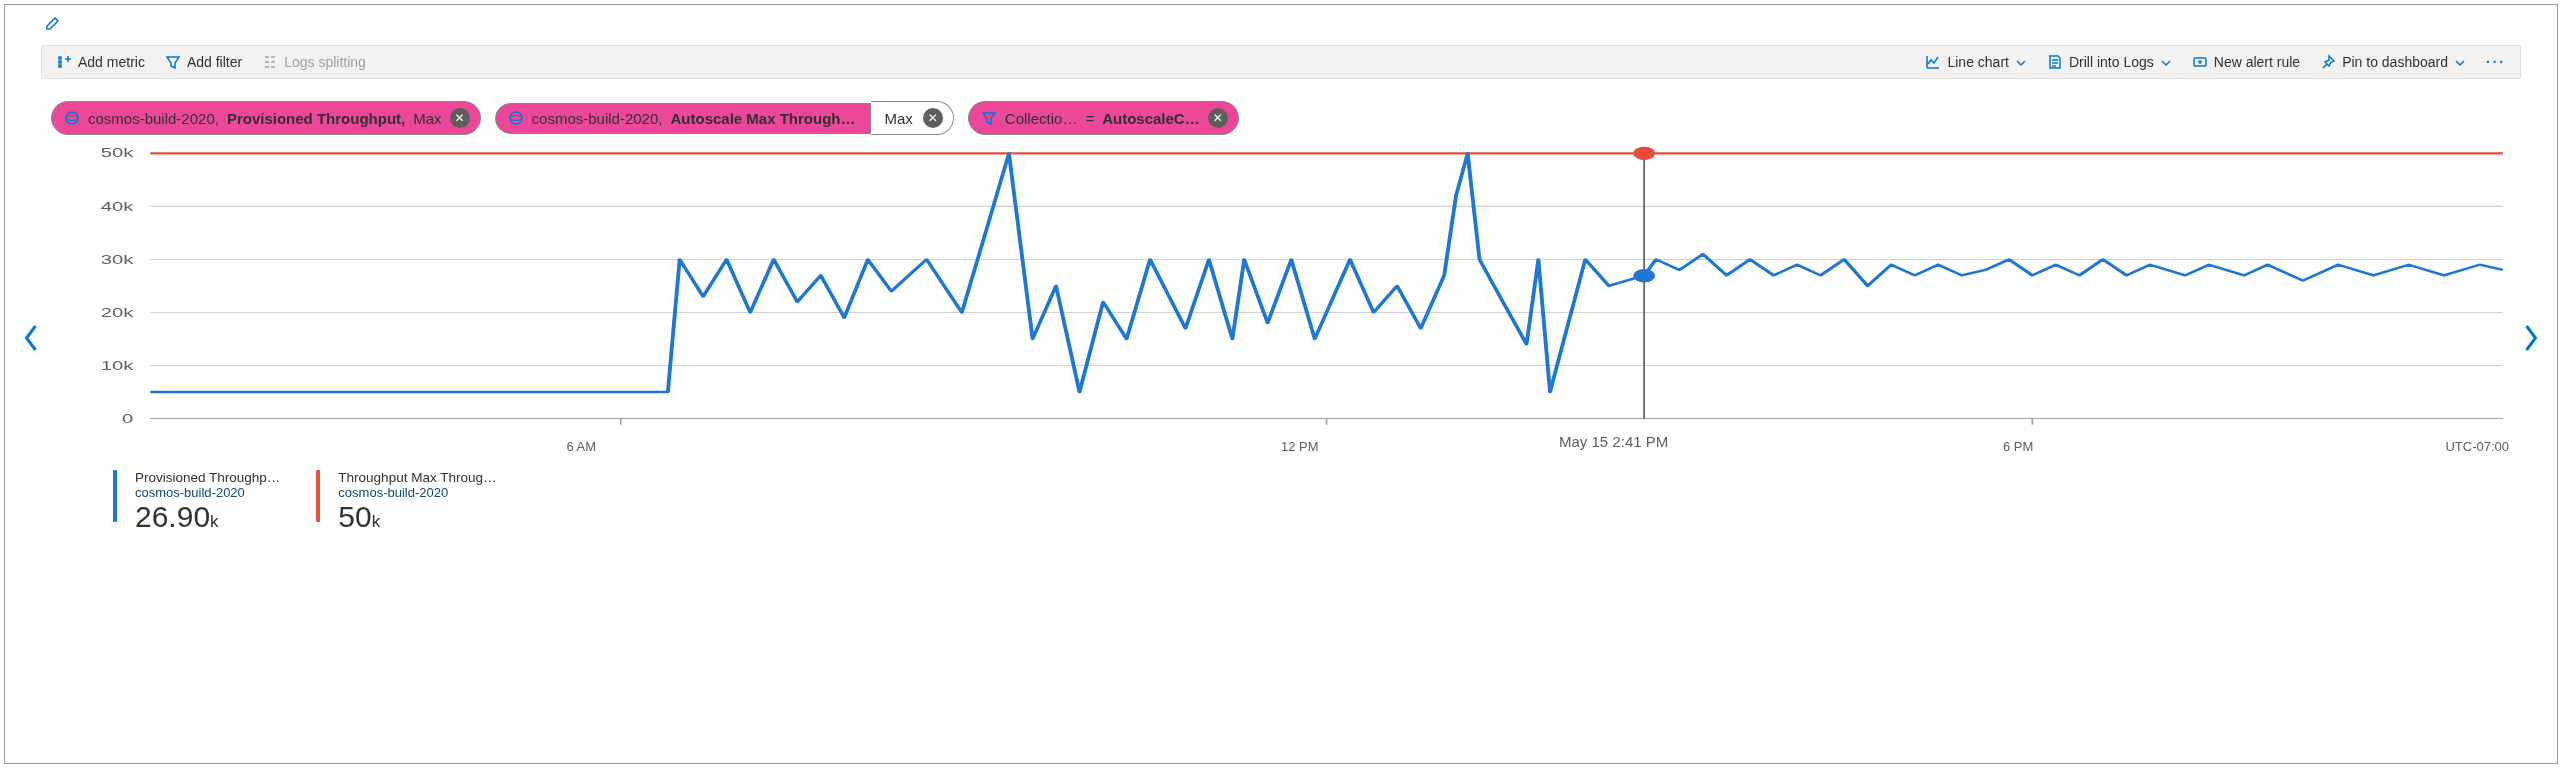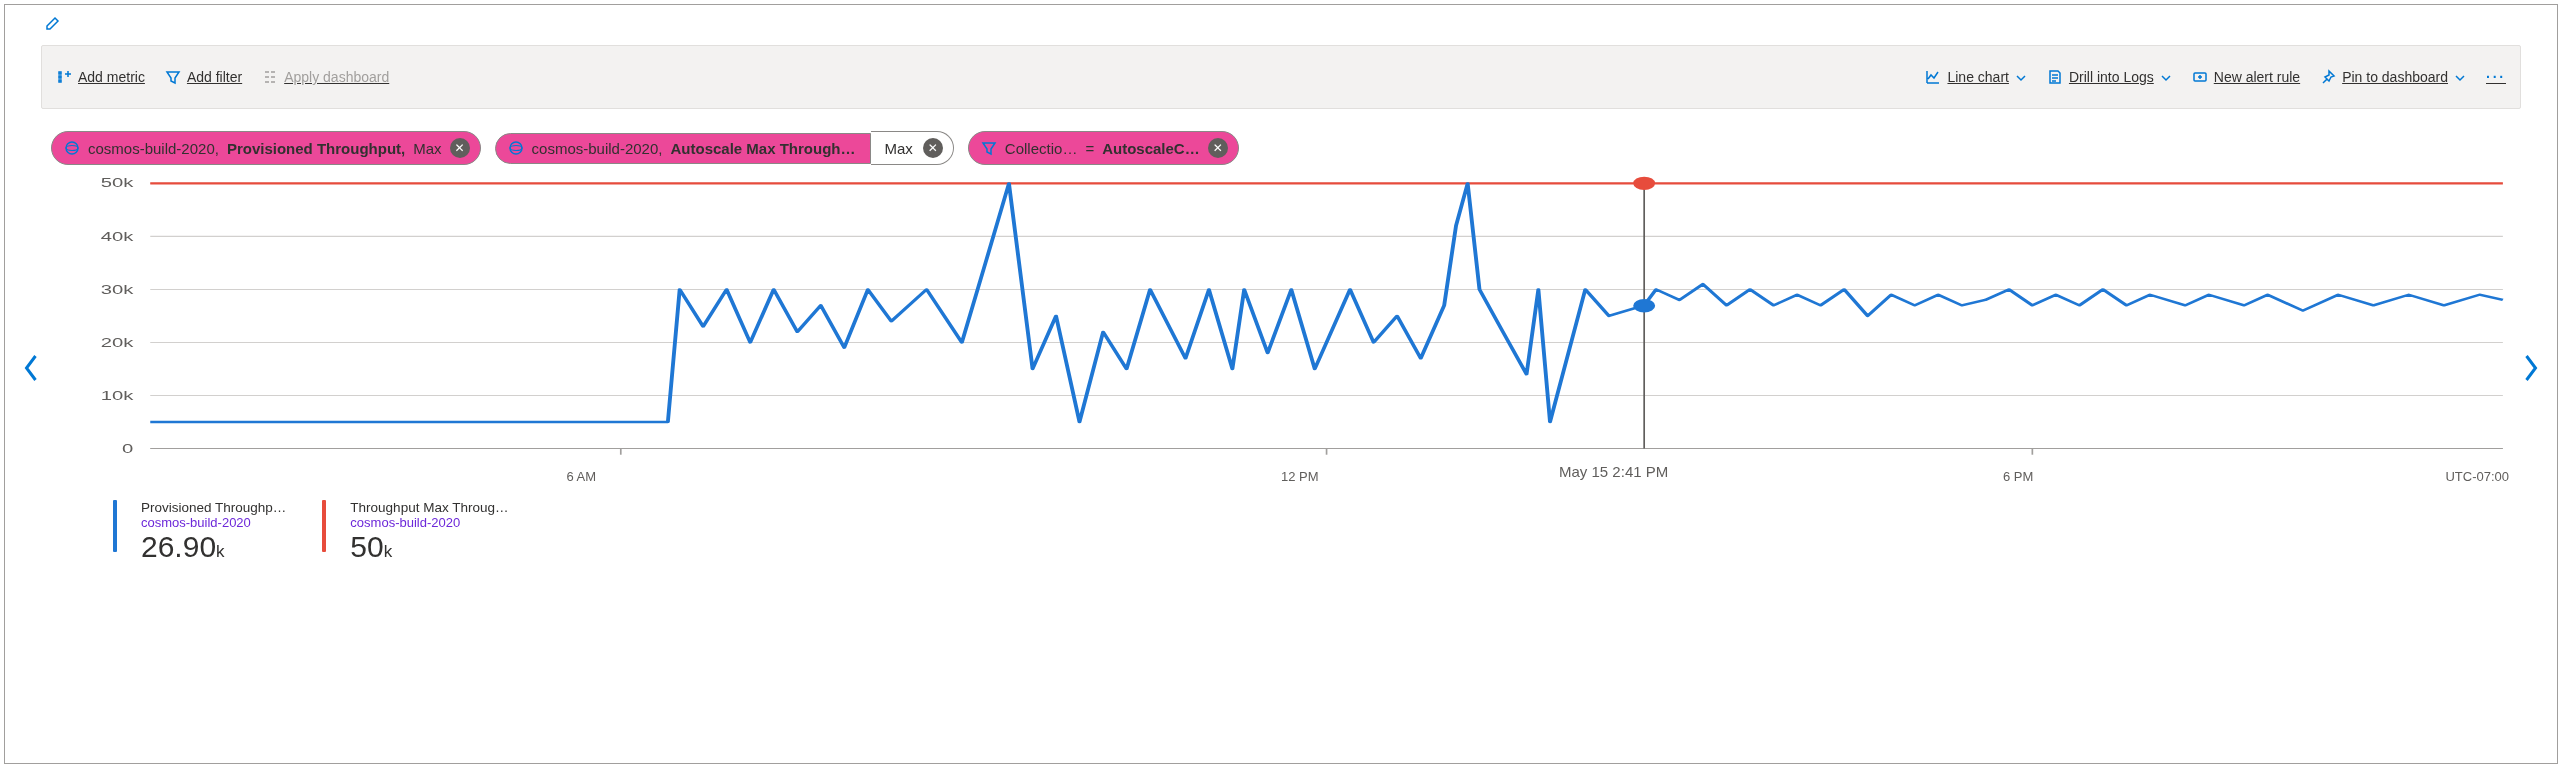--- a/index.html
+++ b/index.html
@@ -21,22 +21,21 @@
     padding: 10px 18px 4px 40px;
   }
   .title-row h2 { font-size:19px; font-weight:600; }
   .toolbar {
     display:flex; align-items:center;
     background:#f3f2f1;
     border:1px solid #e1dfdd;
     border-radius:2px;
     margin:10px 36px 8px 36px;
     padding:4px 4px;
-    height:64px;
-    text-decoration:underline;
+    height:34px;
   }
   .tb-btn {
     display:flex; align-items:center; gap:6px;
     padding:6px 10px;
     font-size:14px; color:#323130;
     cursor:pointer; border-radius:2px;
   }
   .tb-btn.disabled { color:#a19f9d; cursor:default; }
   .tb-sep { flex:1; }
   .chev { width:12px; height:12px; }
@@ -78,24 +77,24 @@
   .x-axis-row {
     display:flex; justify-content:flex-end;
     padding:6px 4px 0 60px;
     font-size:13px; color:#605e5c;
     position:relative;
   }
   .legend-row {
     display:flex; gap:36px;
     padding:16px 0 0 64px;
   }
-  .legend-card { display:flex; gap:24px; align-items:flex-start; }
+  .legend-card { display:flex; gap:18px; align-items:flex-start; }
   .legend-swatch { width:4px; height:52px; border-radius:1px; }
   .legend-title { font-size:13.5px; color:#323130; }
-  .legend-sub { font-size:13px; color:#6d28d9; }
+  .legend-sub { font-size:13px; color:#0c4a6e; }
   .legend-val { font-size:30px; font-weight:400; color:#323130; line-height:1; margin-top:2px;}
   .legend-val .unit { font-size:17px; font-weight:400; }
   .marker-label {
     position:absolute; top:0; font-size:15px; color:#605e5c;
     transform:translateX(-50%);
   }
   .ic { width:16px; height:16px; display:inline-block; }
   .ic svg { width:100%; height:100%; }
   .blueic svg * { stroke:#0078d4; fill:none; stroke-width:1.5; }
   .grayic svg * { stroke:#a19f9d; fill:none; stroke-width:1.5; }
@@ -129,21 +128,21 @@
           </svg>
       </span>
       <span>Add filter</span>
     </div>
     <div class="tb-btn disabled">
       <span class="ic grayic">
         <svg viewBox="0 0 16 16">
             <path d="M3 3h4M9 3h4M3 8h4M9 8h4M3 13h4M9 13h4"></path>
           </svg>
       </span>
-      <span>Apply dashboard</span>
+      <span>Logs splitting</span>
     </div>
 
     <div class="tb-sep"></div>
 
     <div class="tb-btn">
       <span class="ic blueic">
         <svg viewBox="0 0 16 16">
             <path d="M2 14V2M2 14h12M3 10l3-4 3 3 4-6"></path>
           </svg>
       </span>

